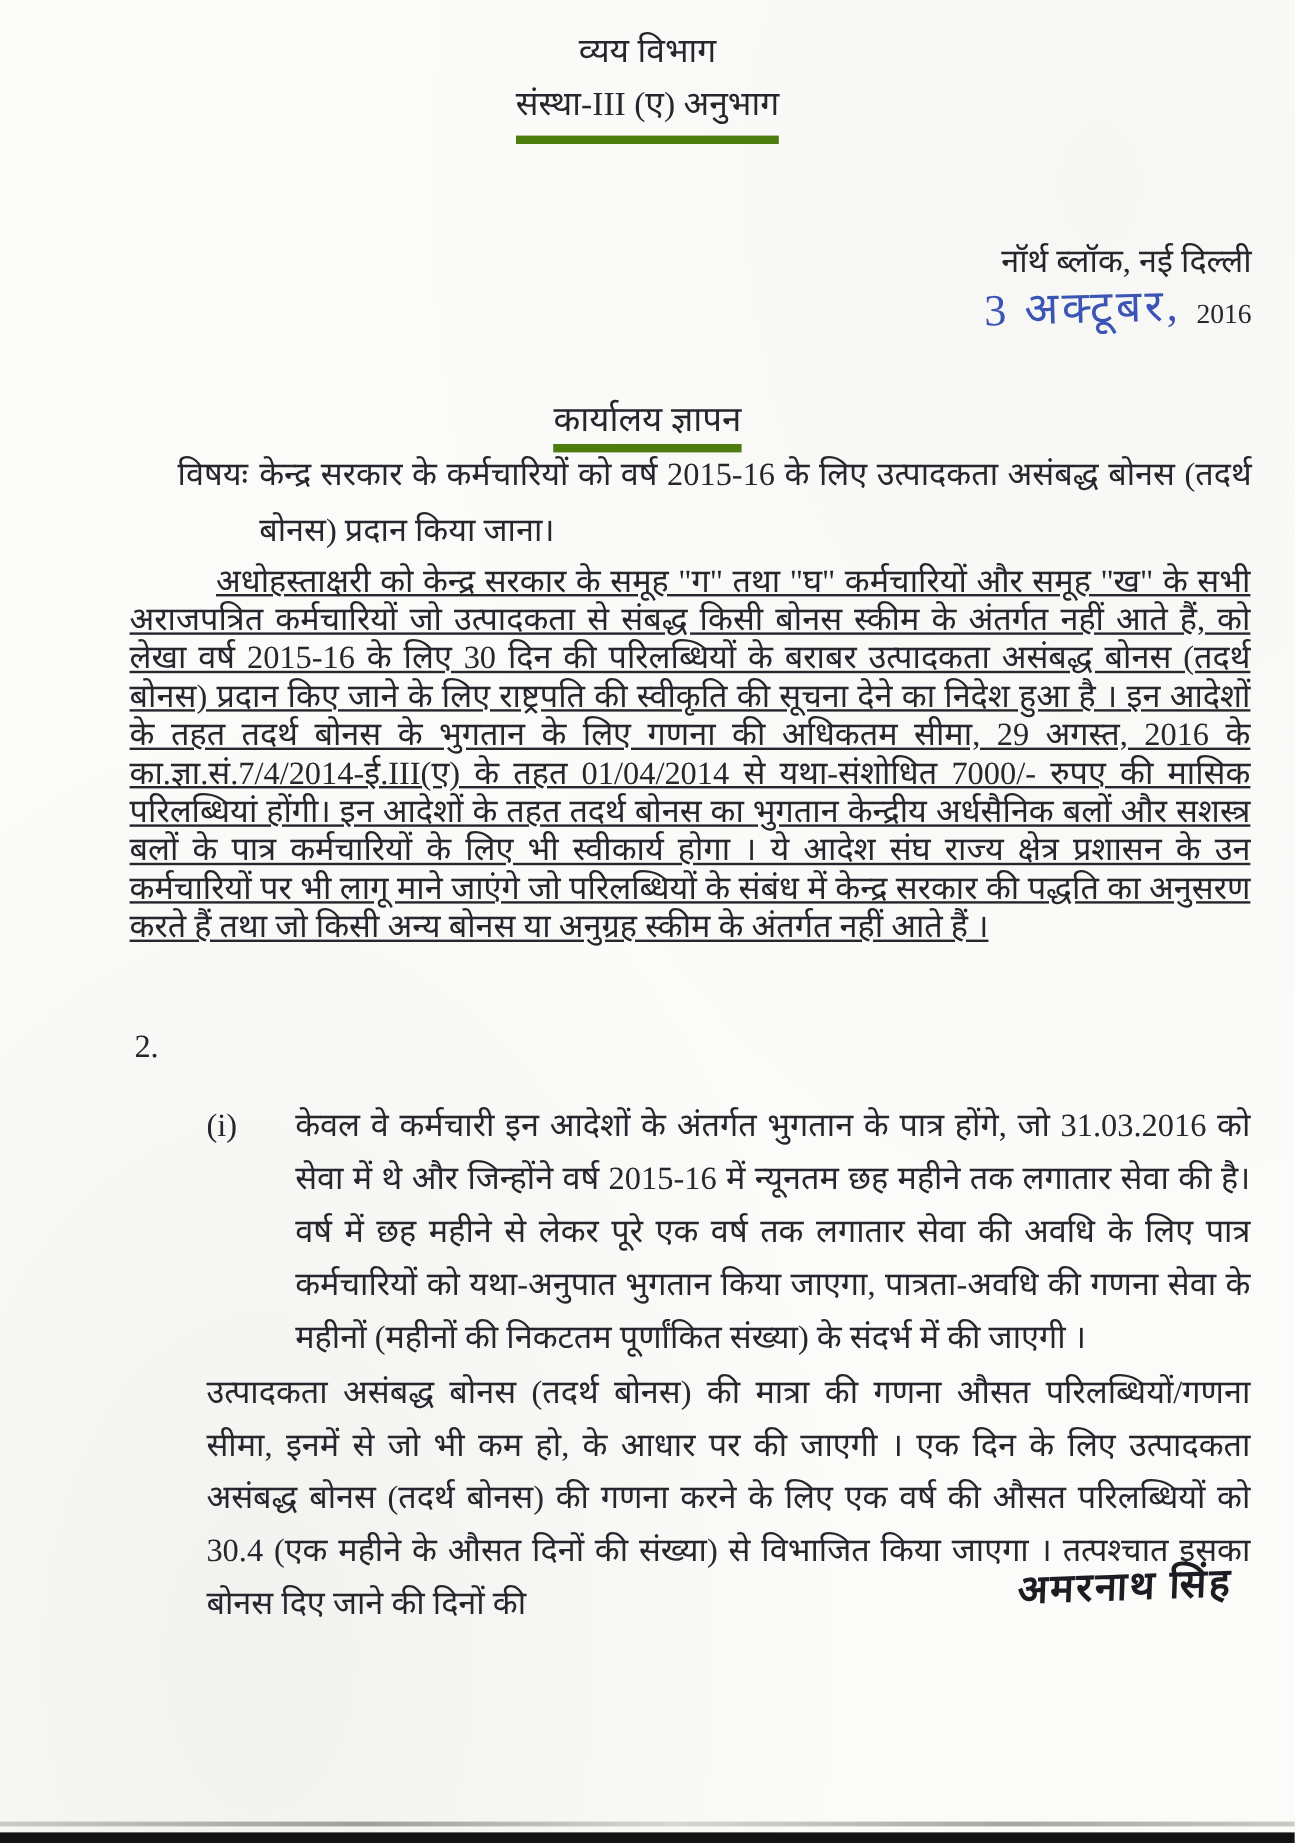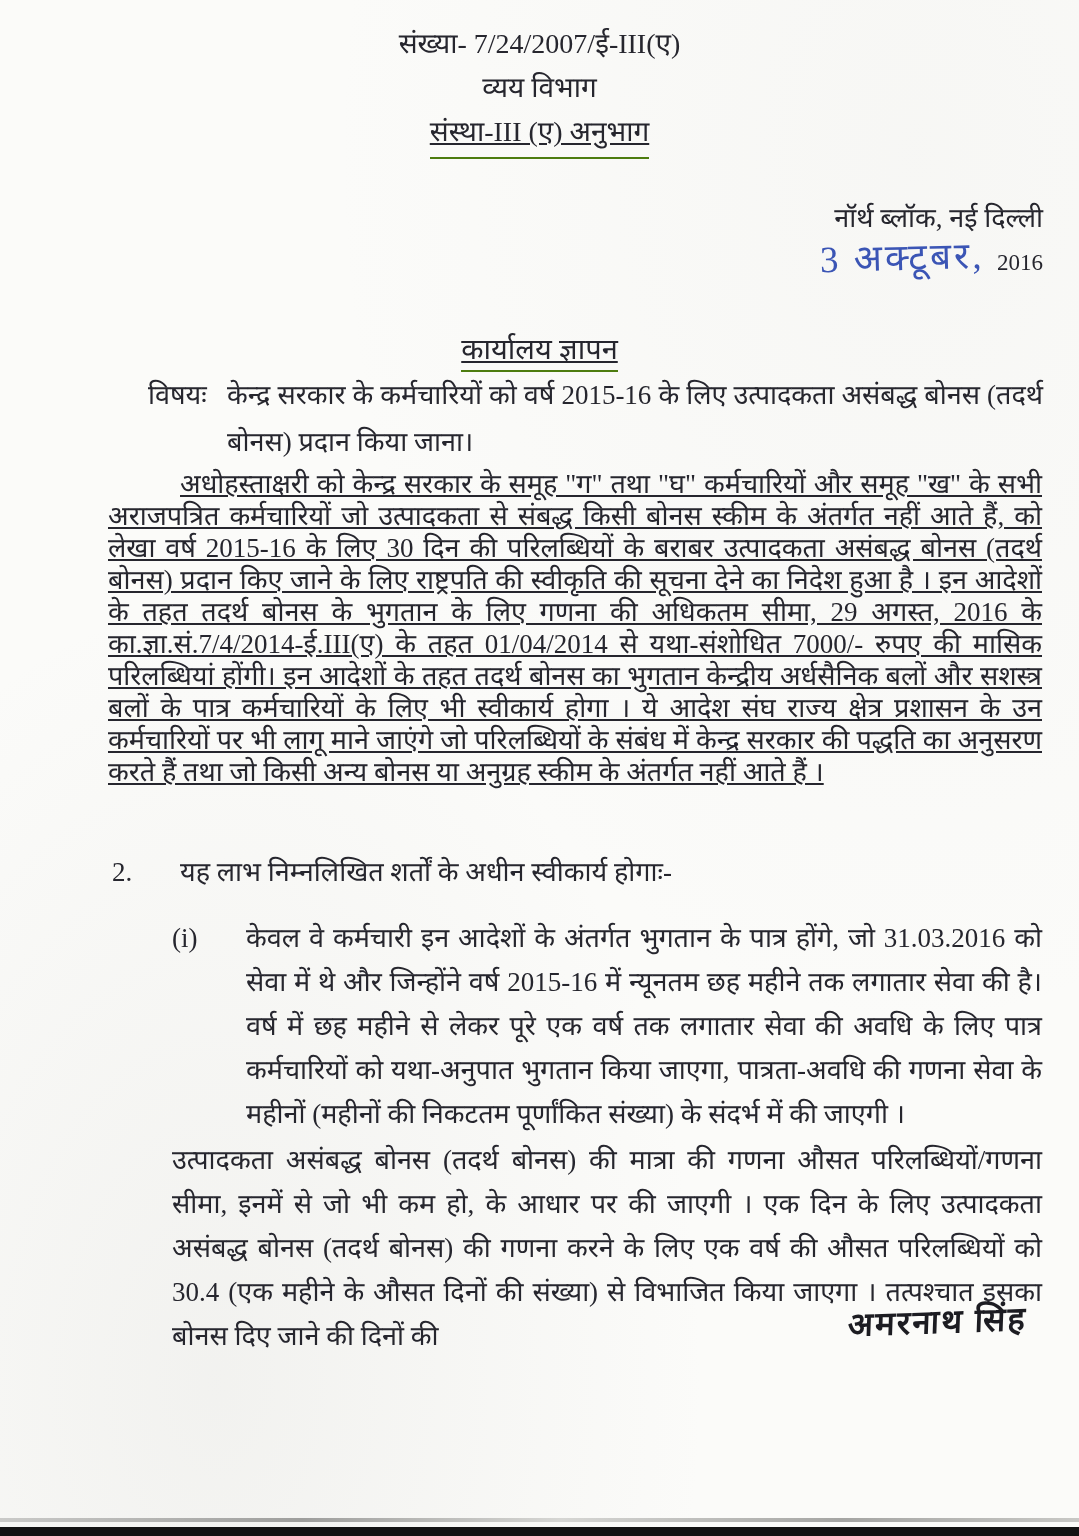--- a/index.html
+++ b/index.html
@@ -10,37 +10,37 @@
       radial-gradient(ellipse at 85% 10%, rgba(210,210,205,0.10), rgba(0,0,0,0) 45%),
       #fbfbf9;
     position: relative; overflow: hidden;
     font-family: "Liberation Serif", "DejaVu Serif", serif;
     color: #26262e;
   }
   .abs { position: absolute; }
 
   
   .header-center { top: 22px; left: 0; right: 0; text-align: center; font-size: 28px; line-height: 44px; }
-  .underlined { display: inline-block; border-bottom: 2px solid #4d7c0f; padding-bottom: 3px; text-decoration: underline; }
+  .underlined { display: inline-block; border-bottom: 7px solid #4d7c0f; padding-bottom: 3px; }
 
   
   .place-date { top: 198px; right: 36px; text-align: right; font-size: 27px; line-height: 40px; }
   .handwritten-date {
     display: inline-block; color: #3b55b5; font-size: 37px; letter-spacing: 3px;
     transform: rotate(-1.5deg); font-weight: 500; margin-right: 6px;
   }
   .date-year { font-size: 23px; }
 
   
   .memo-title-wrap { top: 304px; left: 0; right: 0; text-align: center; font-size: 29px; margin-top: 24px; }
 
   
   .subject { top: 372px; left: 112px; right: 36px; display: flex; font-size: 27px; line-height: 47px; }
   .subject-label { flex: 0 0 68px; margin-left: 36px; }
-  .subject-text { flex: 1; text-align: justify; margin-left: 11px; }
+  .subject-text { flex: 1; text-align: justify; }
 
   
   .para1 {
     top: 468px; left: 108px; right: 37px;
     font-size: 27px; line-height: 32px; text-align: justify; text-indent: 72px; text-decoration: underline;
   }
 
   
   .clause2 { top: 850px; left: 112px; right: 37px; display: flex; font-size: 27px; line-height: 44px; }
   .clause2-num { flex: 0 0 68px; }
@@ -63,21 +63,20 @@
   .scan-streak {
     top: 1518px; left: 0; right: 0; height: 4px; opacity: .85;
     background: linear-gradient(90deg, #c2c2c0, #8f8f8d 28%, #d0d0cd 52%, #969694 78%, #bfbfbc);
   }
   .scan-bar { bottom: 0; left: 0; right: 0; height: 9px; background: #131313; }
 </style>
 </head>
 <body>
 
 <div class="abs header-center">
-  <div>संख्या- 7/24/2007/ई-III(ए)</div>
   <div>व्यय विभाग</div>
   <div>
     <span class="underlined">संस्था-III (ए) अनुभाग</span>
   </div>
 </div>
 
 <div class="abs place-date">
   <div>नॉर्थ ब्लॉक,  नई दिल्ली</div>
   <div>
     <span class="handwritten-date">3 अक्टूबर,</span>
@@ -91,21 +90,20 @@
 
 <div class="abs subject">
   <div class="subject-label">विषयः</div>
   <div class="subject-text">केन्द्र सरकार के कर्मचारियों को वर्ष 2015-16 के लिए उत्पादकता असंबद्ध बोनस (तदर्थ बोनस) प्रदान किया जाना।</div>
 </div>
 
 <div class="abs para1">अधोहस्ताक्षरी को केन्द्र सरकार के समूह "ग" तथा "घ" कर्मचारियों और समूह "ख" के सभी अराजपत्रित कर्मचारियों जो उत्पादकता से संबद्ध किसी बोनस स्कीम के अंतर्गत नहीं आते हैं, को लेखा वर्ष 2015-16 के लिए 30 दिन की परिलब्धियों के बराबर उत्पादकता असंबद्ध बोनस (तदर्थ बोनस) प्रदान किए जाने के लिए राष्ट्रपति की स्वीकृति की सूचना देने का निदेश हुआ है । इन आदेशों के तहत तदर्थ बोनस के भुगतान के लिए गणना की अधिकतम सीमा, 29 अगस्त, 2016 के का.ज्ञा.सं.7/4/2014-ई.III(ए) के तहत 01/04/2014 से यथा-संशोधित 7000/- रुपए की मासिक परिलब्धियां होंगी। इन आदेशों के तहत तदर्थ बोनस का भुगतान केन्द्रीय अर्धसैनिक बलों और सशस्त्र बलों के पात्र कर्मचारियों के लिए भी स्वीकार्य होगा । ये आदेश संघ राज्य क्षेत्र प्रशासन के उन कर्मचारियों पर भी लागू माने जाएंगे जो परिलब्धियों के संबंध में केन्द्र सरकार की पद्धति का अनुसरण करते हैं तथा जो किसी अन्य बोनस या अनुग्रह स्कीम के अंतर्गत नहीं आते हैं ।</div>
 
 <div class="abs clause2">
   <div class="clause2-num">2.</div>
-  <div>यह लाभ निम्नलिखित शर्तों के अधीन स्वीकार्य होगाः-</div>
 </div>
 
 <div class="abs subclause subclause-i">
   <div class="subclause-marker">(i)</div>
   <div class="subclause-text">केवल वे कर्मचारी इन आदेशों के अंतर्गत भुगतान के पात्र होंगे, जो 31.03.2016 को सेवा में थे और जिन्होंने वर्ष 2015-16 में न्यूनतम छह महीने तक लगातार सेवा की है। वर्ष में छह महीने से लेकर पूरे एक वर्ष तक लगातार सेवा की अवधि के लिए पात्र कर्मचारियों को यथा-अनुपात भुगतान किया जाएगा, पात्रता-अवधि की गणना सेवा के महीनों (महीनों की निकटतम पूर्णांकित संख्या) के संदर्भ में की जाएगी ।</div>
 </div>
 
 <div class="abs subclause subclause-ii">
   <div class="subclause-text">उत्पादकता असंबद्ध बोनस (तदर्थ बोनस) की मात्रा की गणना औसत परिलब्धियों/गणना सीमा, इनमें से जो भी कम हो, के आधार पर की जाएगी । एक दिन के लिए उत्पादकता असंबद्ध बोनस (तदर्थ बोनस) की गणना करने के लिए एक वर्ष की औसत परिलब्धियों को 30.4 (एक महीने के औसत दिनों की संख्या) से विभाजित किया जाएगा । तत्पश्चात इसका बोनस दिए जाने की दिनों की</div>
 </div>

